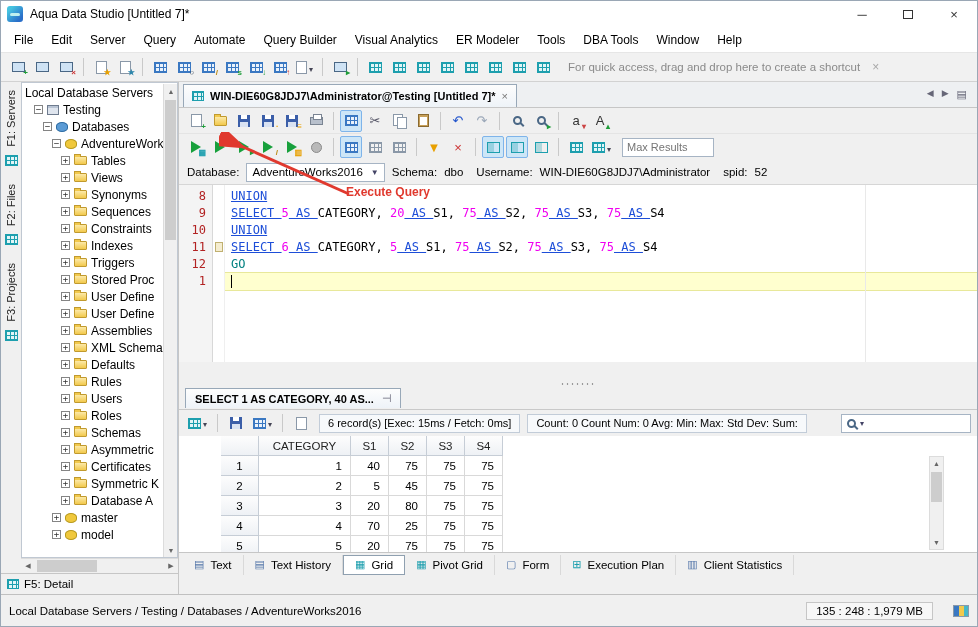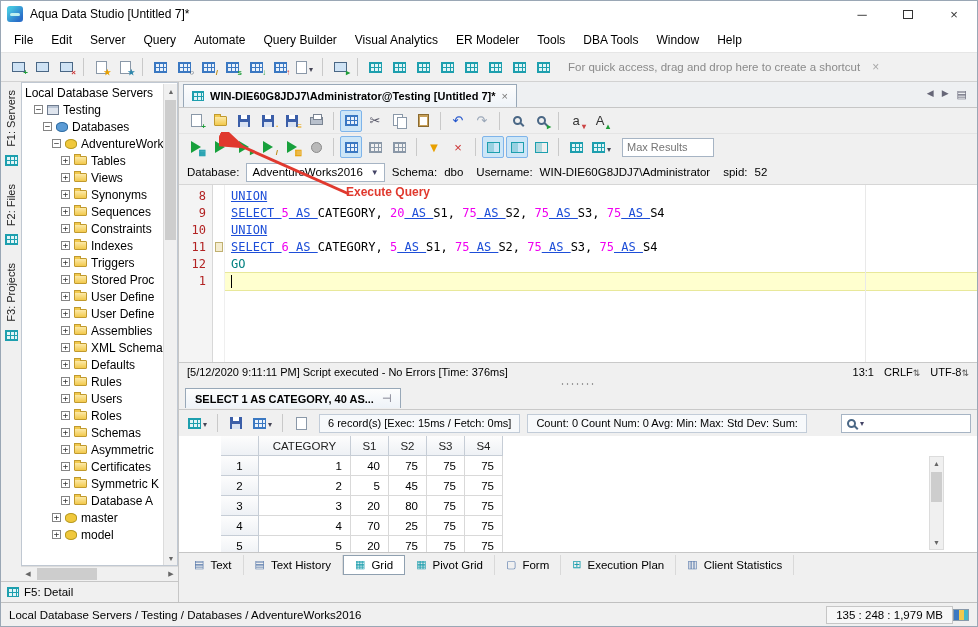--- a/index.html
+++ b/index.html
@@ -144,21 +144,21 @@
   .btabs { position:absolute; top:470px; height:24px; left:0; right:0; background:#f0f0f0; border-top:1px solid #c6c6c6; display:flex; align-items:center; padding-left:4px; }
   .btab { height:20px; display:flex; align-items:center; gap:6px; padding:0 11px; font-size:11.5px; border-right:1px solid #d9d9d9; }
   .btab.selected { background:#fff; border:1px solid #8fa0b0; }
   .btab .bticon { font-size:11px; line-height:1; }
 
   
   .annot-svg { position:absolute; left:40px; top:50px; width:160px; height:80px; pointer-events:none; z-index:20; }
   .annot-label { position:absolute; left:167px; top:103px; color:#e0392e; font-weight:bold; font-size:12px; z-index:20; pointer-events:none; white-space:nowrap; }
 
   
-  .statusbar { height:24px; border-top:1px solid #c0c0c0; background:#f0f0f0; display:flex; align-items:center; font-size:11.5px; padding:0 8px; gap:0; flex:none; }
+  .statusbar { height:32px; border-top:1px solid #c0c0c0; background:#f0f0f0; display:flex; align-items:center; font-size:11.5px; padding:0 8px; gap:20px; flex:none; }
   .statusbar .crumb { flex:1; white-space:nowrap; overflow:hidden; }
   .memcell { border:1px solid #c6c6c6; background:#f7f7f7; padding:2px 9px; white-space:nowrap; }
   .membar { width:16px; height:12px; border:1px solid #8899aa; background:linear-gradient(90deg,#3a78c2 0 5px,#f2c94c 5px 10px,#46b8c9 10px 16px); flex:none; }
 </style>
 </head>
 <body>
 
 <div id="win">
 
   <div class="titlebar">
@@ -612,26 +612,20 @@
       <svg class="annot-svg" viewBox="0 0 160 80">
         <defs>
           <marker id="ah" markerWidth="10" markerHeight="8" refX="2" refY="3.5" orient="auto">
             <polygon points="10 0, 0 3.5, 10 7" fill="#e0392e"></polygon>
           </marker>
         </defs>
         <line x1="130" y1="62" x2="22" y2="14" stroke="#e0392e" stroke-width="3" marker-end="url(#ah)"></line>
       </svg>
       <div class="annot-label">Execute Query</div>
 
-      <div class="estatus">
-        <span class="msg">[5/12/2020 9:11:11 PM] Script executed - No Errors [Time: 376ms]</span>
-        <span>13:1</span>
-        <span><span>CRLF</span><span class="updn">⇅</span></span>
-        <span><span>UTF-8</span><span class="updn">⇅</span></span>
-      </div>
 
       <div class="splitter"></div>
 
       <div class="rtabs">
         <div class="rtab">
           <span>SELECT 1 AS CATEGORY, 40 AS...</span>
           <span class="rtab-pin">⊣</span>
         </div>
       </div>
 

